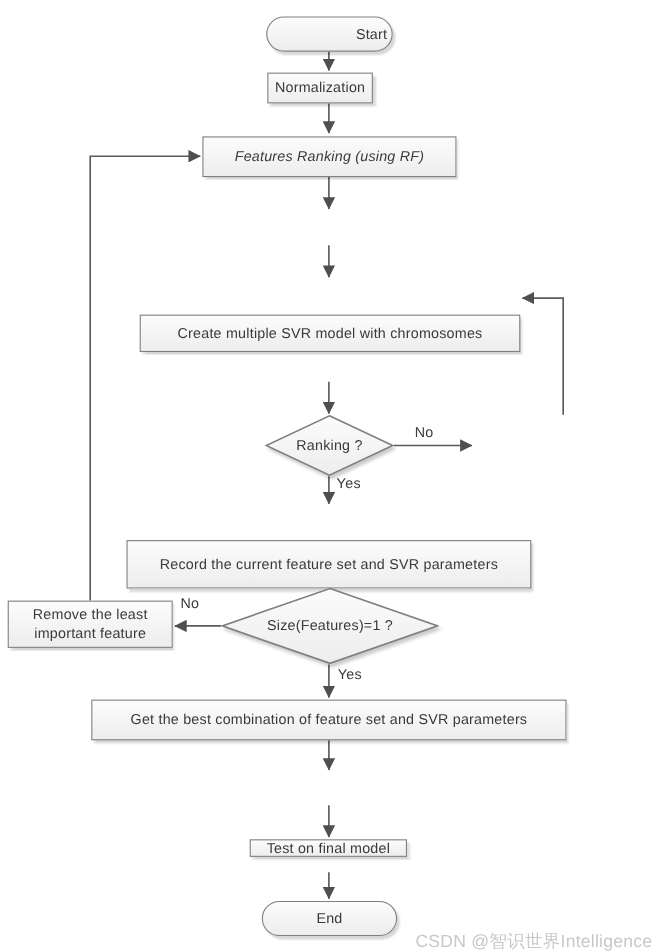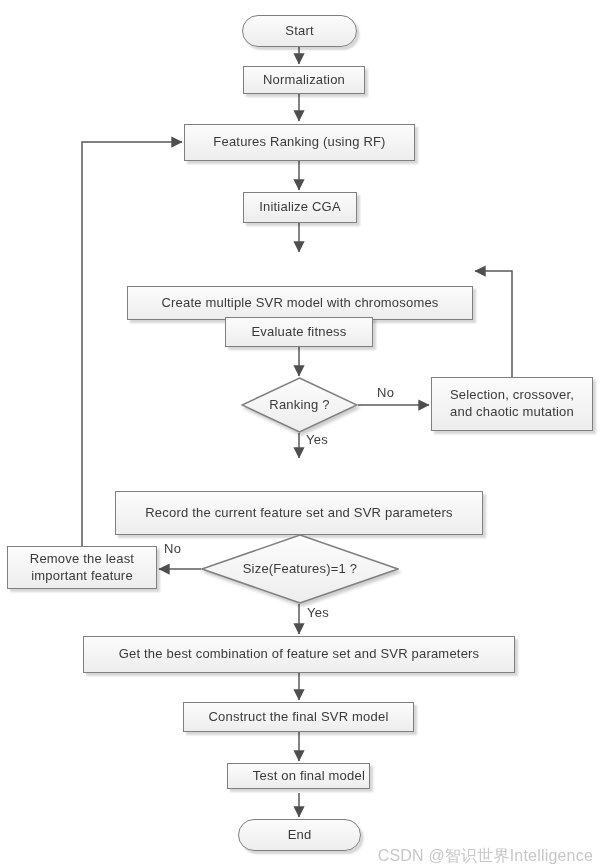--- a/index.html
+++ b/index.html
@@ -75,55 +75,45 @@
       <polyline points="299,503 299,533" marker-end="url(#arrow)"></polyline>
       <polyline points="201,569 159,569" marker-end="url(#arrow)"></polyline>
       <polyline points="299,604 299,634" marker-end="url(#arrow)"></polyline>
       <polyline points="82,546 82,142 182,142" marker-end="url(#arrow)"></polyline>
       <polyline points="299,673 299,700" marker-end="url(#arrow)"></polyline>
       <polyline points="299,732 299,761" marker-end="url(#arrow)"></polyline>
       <polyline points="299,793 299,817" marker-end="url(#arrow)"></polyline>
     </g>
   </svg>
 
-  <div class="node stadium" style="left:242px;top:15px;width:115px;height:32px;">
+  <div class="node stadium" style="left:242px;top:15px;width:115px;height:32px;justify-content:flex-end;">
     <span class="nlabel">Start</span>
   </div>
 
-  <div class="node" style="left:243px;top:66px;width:122px;height:28px;">
+  <div class="node" style="left:243px;top:66px;width:96px;height:28px;">
     <span class="nlabel">Normalization</span>
   </div>
 
-  <div class="node" style="left:184px;top:124px;width:231px;height:37px;">
+  <div class="node" style="left:184px;top:124px;width:231px;height:37px;font-style:italic;">
     <span class="nlabel">Features Ranking (using RF)</span>
   </div>
 
-  <div class="node" style="left:243px;top:192px;width:114px;height:31px;">
-    <span class="nlabel">Initialize CGA</span>
-  </div>
 
   <div class="node" style="left:127px;top:254px;width:346px;height:34px;margin-top:32px;">
     <span class="nlabel">Create multiple SVR model with chromosomes</span>
   </div>
 
-  <div class="node" style="left:225px;top:317px;width:148px;height:30px;">
-    <span class="nlabel">Evaluate fitness</span>
-  </div>
 
   <div class="node diamond" style="left:241px;top:377px;width:117px;height:56px;">
     <svg class="dshape" viewBox="0 0 117 56" preserveAspectRatio="none">
       <polygon points="58.5,1 116,28 58.5,55 1,28" fill="url(#nodeGrad)" stroke="#7f7f7f" stroke-width="1.5"></polygon>
     </svg>
     <span class="nlabel">Ranking ?</span>
   </div>
 
-  <div class="node" style="left:431px;top:377px;width:162px;height:54px;">
-    <span class="nlabel">Selection, crossover,
-and chaotic mutation</span>
-  </div>
 
   <div class="node" style="left:115px;top:459px;width:368px;height:44px;margin-top:32px;">
     <span class="nlabel">Record the current feature set and SVR parameters</span>
   </div>
 
   <div class="node diamond" style="left:201px;top:534px;width:198px;height:70px;">
     <svg class="dshape" viewBox="0 0 198 70" preserveAspectRatio="none">
       <polygon points="99,1 197,35 99,69 1,35" fill="url(#nodeGrad)" stroke="#7f7f7f" stroke-width="1.5"></polygon>
     </svg>
     <span class="nlabel">Size(Features)=1 ?</span>
@@ -131,25 +121,22 @@
 
   <div class="node" style="left:7px;top:546px;width:150px;height:43px;">
     <span class="nlabel">Remove the least
 important feature</span>
   </div>
 
   <div class="node" style="left:83px;top:636px;width:432px;height:37px;">
     <span class="nlabel">Get the best combination of feature set and SVR parameters</span>
   </div>
 
-  <div class="node" style="left:183px;top:702px;width:231px;height:30px;">
-    <span class="nlabel">Construct the final SVR model</span>
-  </div>
 
-  <div class="node" style="left:227px;top:763px;width:143px;height:26px;justify-content:flex-end;">
+  <div class="node" style="left:227px;top:763px;width:143px;height:16px;">
     <span class="nlabel">Test on final model</span>
   </div>
 
   <div class="node stadium" style="left:238px;top:819px;width:123px;height:32px;">
     <span class="nlabel">End</span>
   </div>
 
   <div class="edge-label" style="left:377px;top:385px;">No</div>
   <div class="edge-label" style="left:306px;top:432px;">Yes</div>
   <div class="edge-label" style="left:164px;top:541px;">No</div>

